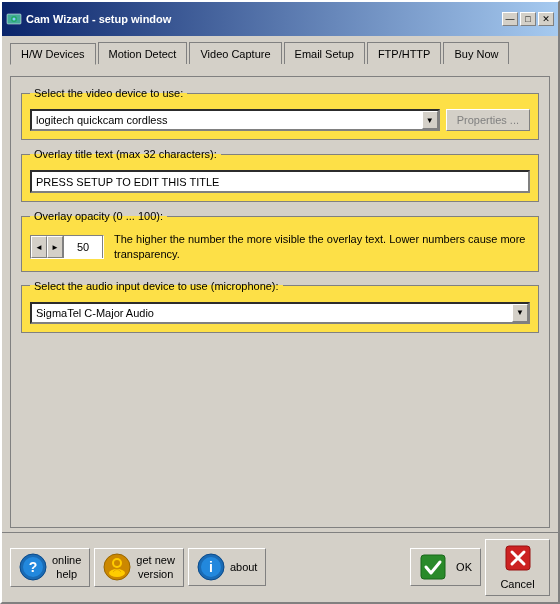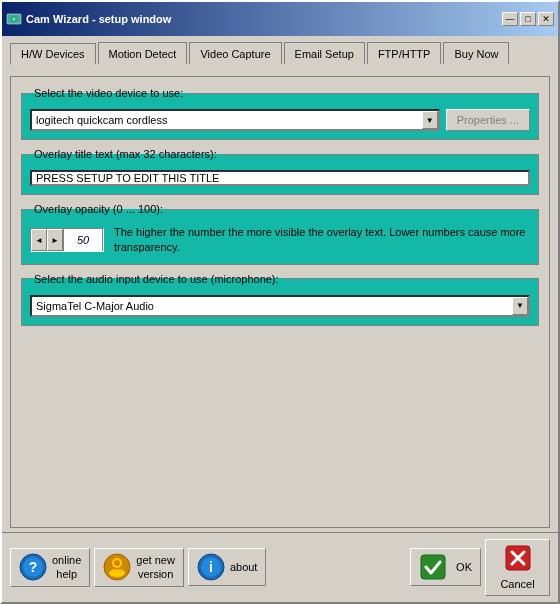--- a/index.html
+++ b/index.html
@@ -118,21 +118,21 @@
       display: flex;
       flex-direction: column;
       gap: 8px;
     }
 
     
     .field-group {
       border: 1px solid #808080;
       padding: 6px 8px 8px 8px;
       position: relative;
-      background: #14b8a6;
+      background: #fde047;
     }
 
     .field-group legend {
       font-size: 11px;
       padding: 0 4px;
       color: black;
     }
 
     
     .dropdown-row {
@@ -185,21 +185,21 @@
       border-color: #ffffff #808080 #808080 #ffffff;
       font-size: 11px;
       cursor: pointer;
       color: #808080;
       white-space: nowrap;
     }
 
     
     .text-input {
       width: 100%;
-      height: 16px;
+      height: 23px;
       background: white;
       border: 2px inset #808080;
       font-size: 11px;
       padding: 0 4px;
       margin-top: 4px;
       font-family: 'Tahoma', 'Arial', sans-serif;
     }
 
     
     .spinner-row {
@@ -235,21 +235,20 @@
       background: white;
       border: none;
       border-left: 1px solid #808080;
       border-right: 1px solid #808080;
       text-align: center;
       font-size: 11px;
       font-family: 'Tahoma', 'Arial', sans-serif;
       display: flex;
       align-items: center;
       justify-content: center;
-      font-style: italic;
     }
 
     .spinner-desc {
       font-size: 11px;
       color: black;
       flex: 1;
       line-height: 1.4;
     }
 
     

